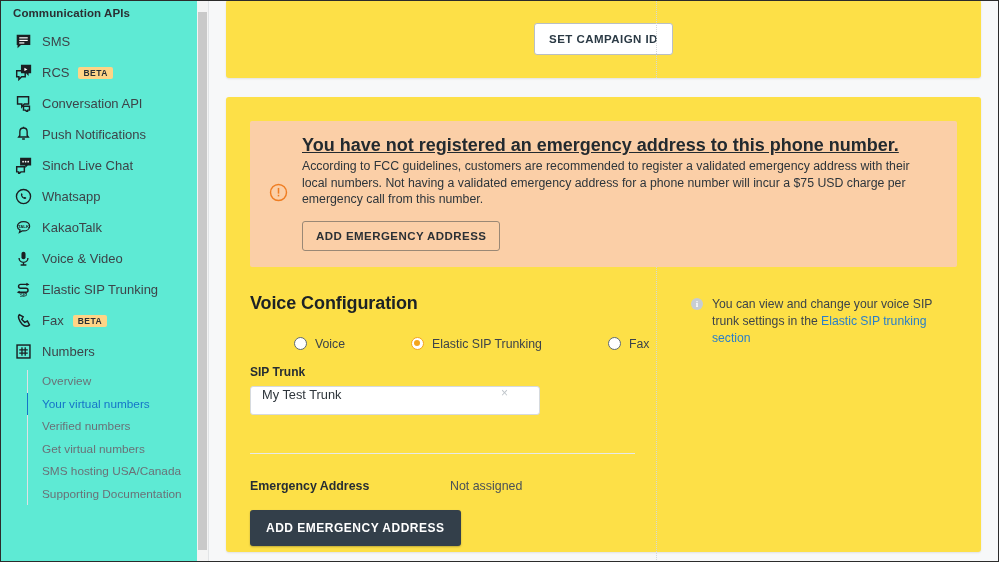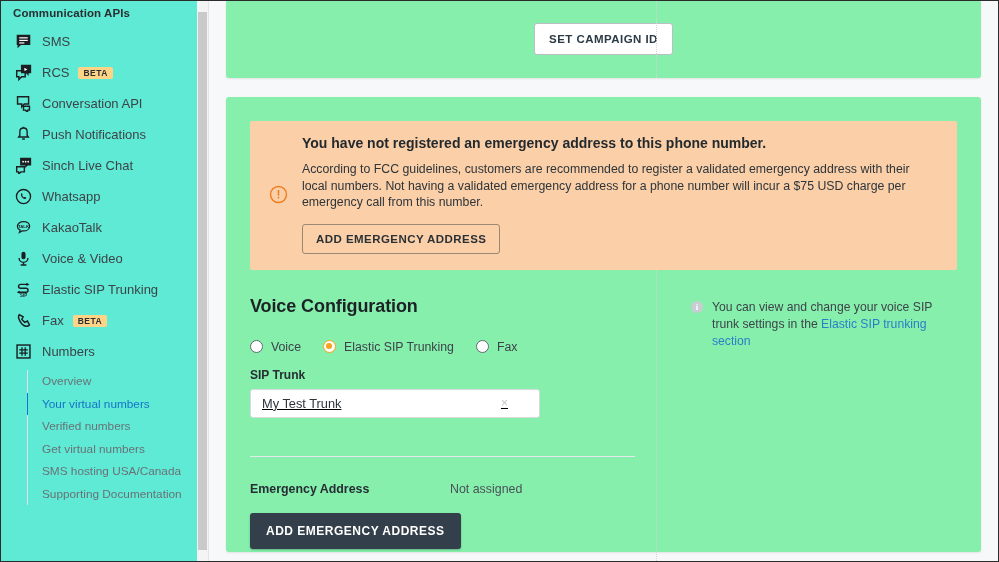--- a/index.html
+++ b/index.html
@@ -110,21 +110,21 @@
 
   
   .main {
     flex: 1;
     position: relative;
     background: #f7f8f9;
     padding: 0 17px;
     overflow: hidden;
   }
   .card {
-    background: #86efac;
+    background: #fde047;
     border-radius: 3px;
     box-shadow: 0 1px 2px rgba(0,0,0,.09);
     position: relative;
   }
   .card-top {
     height: 78px;
     margin-top: -1px;
     display: flex;
     align-items: center;
     justify-content: center;
@@ -167,24 +167,25 @@
   .alert-icon {
     flex: 0 0 28px;
     width: 28px;
     display: flex;
     align-items: center;
     justify-content: center;
     color: #ef7d22;
   }
   .alert-body { padding-left: 10px; }
   .alert-title {
-    font-size: 14px;
+    font-size: 18px;
     font-weight: bold;
     color: #232a2f;
-    margin-bottom: 10px;
+    margin-bottom: 2px;
+    text-decoration: underline;
   }
   .alert-text {
     font-size: 12.3px;
     line-height: 16.5px;
     color: #2d353b;
     max-width: 620px;
   }
   .btn-ghost {
     margin-top: 13px;
     border: 1px solid #9a8875;
@@ -223,20 +224,21 @@
   .radio-row {
     display: flex;
     align-items: center;
     margin-top: 23px;
   }
   .radio {
     display: flex;
     align-items: center;
     margin-right: 22px;
     cursor: pointer;
+    margin-left: 44px;
   }
   .radio:last-child { margin-right: 0; }
   .rdot {
     width: 13px; height: 13px;
     border-radius: 50%;
     border: 1.6px solid #5f6a72;
     flex: 0 0 13px;
     position: relative;
     background: #fff;
   }
@@ -262,24 +264,23 @@
     margin-top: 14px;
     margin-bottom: 7px;
   }
   .select {
     width: 290px;
     height: 29px;
     border: 1px solid #d6dade;
     border-radius: 3px;
     background: #fff;
     display: flex;
-    align-items: center;
+    align-items: flex-start;
     padding: 0 9px 0 11px;
     cursor: pointer;
-    text-decoration: underline;
   }
   .select-value {
     flex: 1;
     font-size: 12.8px;
     color: #2e353b;
   }
   .sel-clear {
     color: #bfc5ca;
     font-size: 12px;
     padding: 0 6px;

